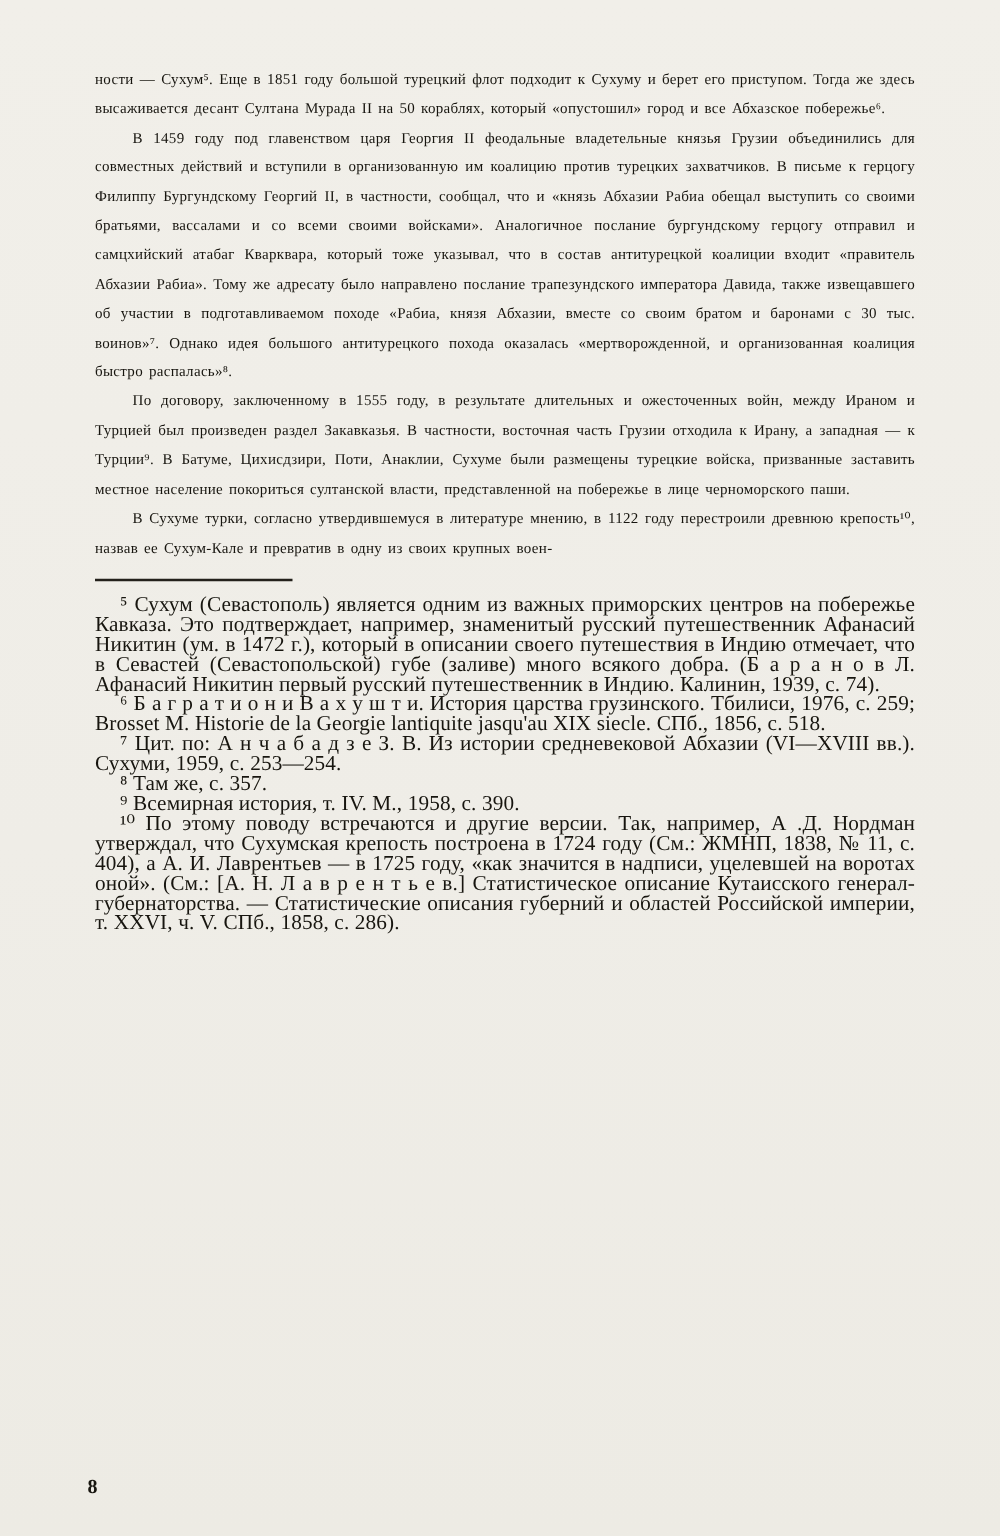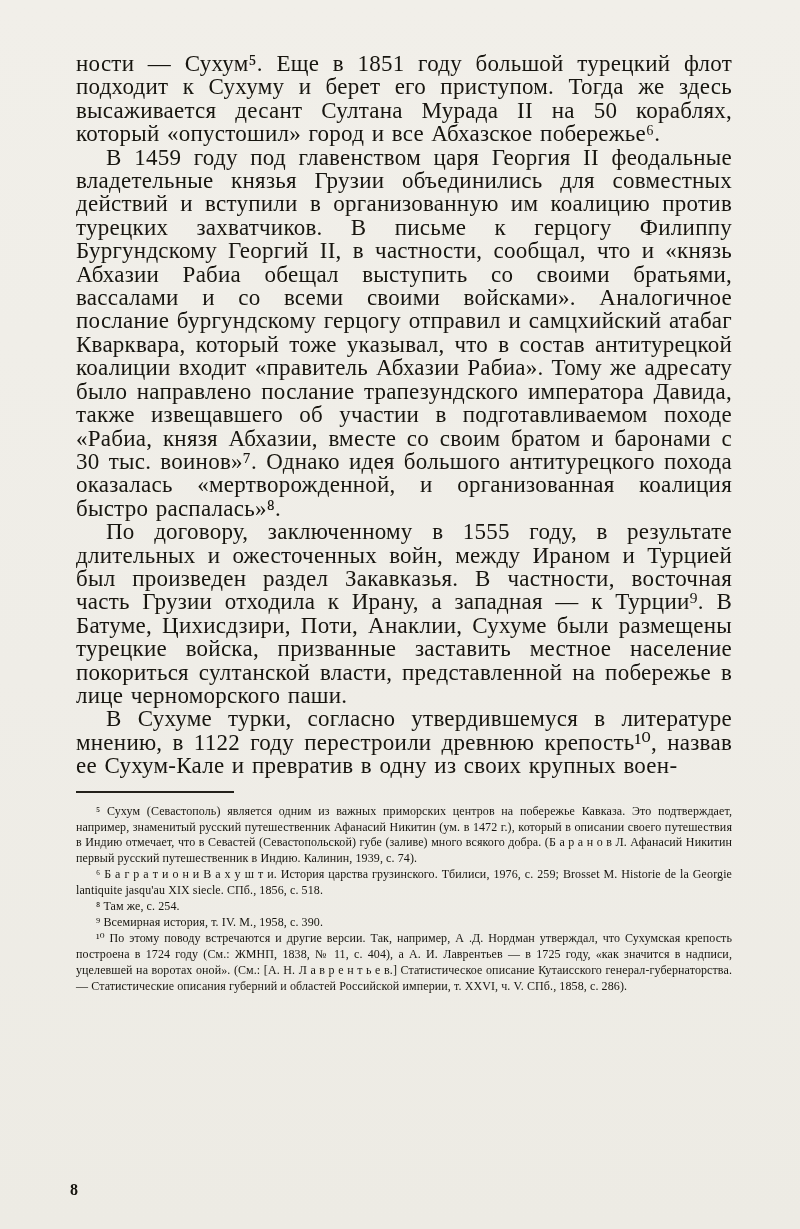--- a/index.html
+++ b/index.html
@@ -15,40 +15,40 @@
     box-sizing: border-box;
     background: linear-gradient(180deg, #f1efe9 0%, #efede7 55%, #edebe4 100%);
     color: #17150f;
     font-family: "Liberation Serif", "DejaVu Serif", serif;
     padding: 52px 68px 0 76px;
     overflow: hidden;
   }
   .body-text p {
     margin: 0;
     text-align: justify;
-    font-size: 23px;
+    font-size: 12px;
     line-height: 23.4px;
     text-indent: 30px;
     letter-spacing: 0.25px;
     word-spacing: 1.5px;
   }
   .body-text p.continuation {
     text-indent: 0;
   }
   .footnote-rule {
     width: 158px;
     height: 0;
     border: none;
     border-top: 2px solid #23211b;
     margin: 13px 0 11px 0;
   }
   .footnotes p {
     margin: 0;
     text-align: justify;
-    font-size: 12px;
+    font-size: 17px;
     line-height: 15.9px;
     text-indent: 20px;
     letter-spacing: 0.1px;
   }
   .page-number {
     position: absolute;
     left: 70px;
     bottom: 30px;
     font-size: 16px;
     font-weight: bold;
@@ -64,20 +64,21 @@
     <p>В 1459 году под главенством царя Георгия II феодальные владетельные князья Грузии объединились для совместных действий и вступили в организованную им коалицию против турецких захватчиков. В письме к герцогу Филиппу Бургундскому Георгий II, в частности, сообщал, что и «князь Абхазии Рабиа обещал выступить со своими братьями, вассалами и со всеми своими войсками». Аналогичное послание бургундскому герцогу отправил и самцхийский атабаг Кварквара, который тоже указывал, что в состав антитурецкой коалиции входит «правитель Абхазии Рабиа». Тому же адресату было направлено послание трапезундского императора Давида, также извещавшего об участии в подготавливаемом походе «Рабиа, князя Абхазии, вместе со своим братом и баронами с 30 тыс. воинов»⁷. Однако идея большого антитурецкого похода оказалась «мертворожденной, и организованная коалиция быстро распалась»⁸.</p>
     <p>По договору, заключенному в 1555 году, в результате длительных и ожесточенных войн, между Ираном и Турцией был произведен раздел Закавказья. В частности, восточная часть Грузии отходила к Ирану, а западная — к Турции⁹. В Батуме, Цихисдзири, Поти, Анаклии, Сухуме были размещены турецкие войска, призванные заставить местное население покориться султанской власти, представленной на побережье в лице черноморского паши.</p>
     <p>В Сухуме турки, согласно утвердившемуся в литературе мнению, в 1122 году перестроили древнюю крепость¹⁰, назвав ее Сухум-Кале и превратив в одну из своих крупных воен-</p>
   </div>
 
   <hr class="footnote-rule">
 
   <div class="footnotes">
     <p>⁵ Сухум (Севастополь) является одним из важных приморских центров на побережье Кавказа. Это подтверждает, например, знаменитый русский путешественник Афанасий Никитин (ум. в 1472 г.), который в описании своего путешествия в Индию отмечает, что в Севастей (Севастопольской) губе (заливе) много всякого добра. (Б а р а н о в  Л. Афанасий Никитин первый русский путешественник в Индию. Калинин, 1939, с. 74).</p>
     <p>⁶ Б а г р а т и о н и   В а х у ш т и.  История царства грузинского. Тбилиси, 1976, с. 259; Brosset M. Historie de la Georgie lantiquite jasqu'au XIX siecle. СПб., 1856, с. 518.</p>
-    <p>⁸ Там же, с. 254.</p>
+    <p>⁷ Цит. по:  А н ч а б а д з е  З. В.  Из истории средневековой Абхазии (VI—XVIII вв.). Сухуми, 1959, с. 253—254.</p>
+    <p>⁸ Там же, с. 357.</p>
     <p>⁹ Всемирная история, т. IV. М., 1958, с. 390.</p>
     <p>¹⁰ По этому поводу встречаются и другие версии. Так, например, А .Д. Нордман утверждал, что Сухумская крепость построена в 1724 году (См.: ЖМНП, 1838, № 11, с. 404), а А. И. Лаврентьев — в 1725 году, «как значится в надписи, уцелевшей на воротах оной». (См.: [А. Н. Л а в р е н т ь е в.] Статистическое описание Кутаисского генерал-губернаторства. — Статистические описания губерний и областей Российской империи, т. XXVI, ч. V. СПб., 1858, с. 286).</p>
   </div>
 
   <div class="page-number">8</div>
 
 </div>
 
 </body></html>

